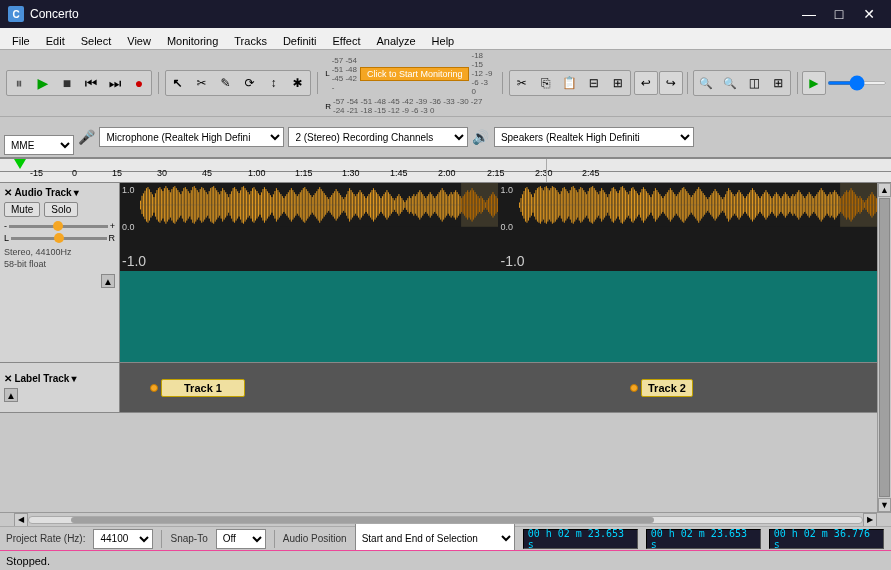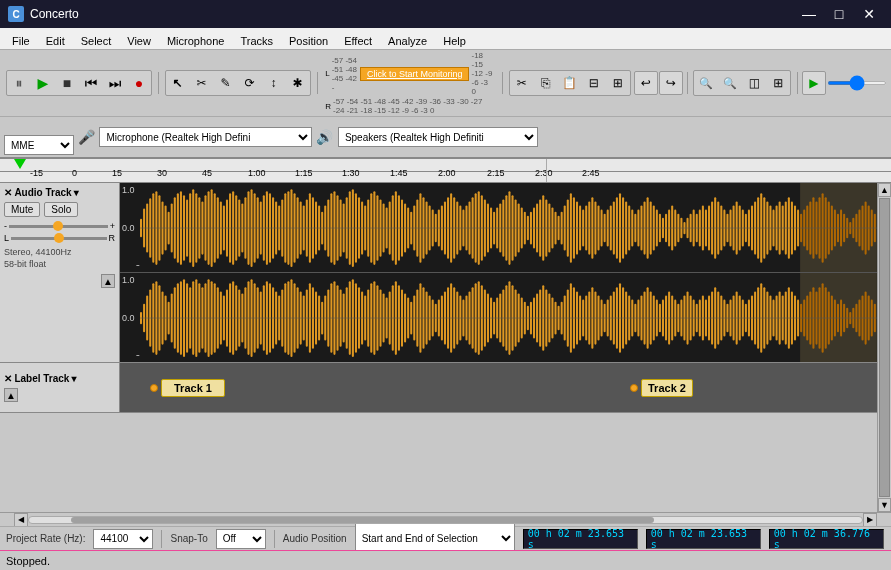--- a/index.html
+++ b/index.html
@@ -22,25 +22,25 @@
     .track-buttons { display: flex; gap: 4px; margin-bottom: 4px; }
     .track-btn { font-size: 10px; padding: 1px 6px; border: 1px solid #888; background: #e0e0e0; cursor: pointer; border-radius: 2px; }
     .track-vol { display: flex; align-items: center; font-size: 9px; gap: 2px; margin-bottom: 2px; }
     .slider-h { -webkit-appearance: none; height: 3px; background: #888; outline: none; flex: 1; }
     .slider-h::-webkit-slider-thumb { -webkit-appearance: none; width: 10px; height: 10px; background: #f5a623; border-radius: 50%; cursor: pointer; }
     .track-pan { display: flex; align-items: center; font-size: 9px; gap: 2px; }
     .track-info { font-size: 9px; color: #444; margin-top: 4px; }
     .track-collapse { width: 14px; height: 14px; background: #c0c0c0; border: 1px solid #888; display: flex; align-items: center; justify-content: center; font-size: 10px; cursor: pointer; }
 
     
-    .waveform-area { flex: 1; background: #0f766e; position: relative; display: flex; flex-direction: column; }
+    .waveform-area { flex: 1; background: #0f766e; position: relative; display: flex; }
     .waveform-channel { flex: 1; position: relative; background: #1a1a1a; overflow: hidden; }
     .waveform-label-top { position: absolute; left: 2px; top: 2px; color: #ccc; font-size: 9px; }
     .waveform-label-mid { position: absolute; left: 2px; top: 50%; color: #ccc; font-size: 9px; transform: translateY(-50%); }
-    .waveform-label-bot { position: absolute; left: 16px; bottom: 2px; color: #ccc; font-size: 11px; font-family: Liberation Serif, serif; }
+    .waveform-label-bot { position: absolute; left: 2px; bottom: 2px; color: #ccc; font-size: 14px; }
     .waveform-svg { position: absolute; left: 20px; right: 0; top: 0; bottom: 0; }
 
     
     .label-track { display: flex; border-bottom: 1px solid #888; height: 50px; }
     .label-track-controls { width: 120px; background: #d4d4d4; border-right: 1px solid #888; padding: 4px; flex-shrink: 0; display: flex; align-items: center; }
     .label-track-area { flex: 1; background: #444; position: relative; }
     .label-marker { position: absolute; display: flex; align-items: center; gap: 3px; top: 50%; transform: translateY(-50%); }
 
     
     .hscrollbar { height: 14px; background: #c8c8c8; border-top: 1px solid #999; display: flex; align-items: center; padding: 0 14px; }
@@ -58,21 +58,21 @@
 
     .full-toolbar { background: #c8c8c8; border-bottom: 2px solid #888; }
     .trow { display: flex; align-items: center; padding: 1px 4px; gap: 1px; min-height: 30px; flex-wrap: nowrap; }
     .tbtn { min-width: 24px; height: 24px; background: #d8d8d8; border: 1px solid #999; display: flex; align-items: center; justify-content: center; cursor: pointer; font-size: 12px; padding: 0 2px; border-radius: 2px; }
     .tsep { width: 1px; height: 22px; background: #999; margin: 0 3px; }
     .tgroup { display: flex; align-items: center; border: 1px solid #999; border-radius: 2px; background: #d0d0d0; margin: 0 2px; }
     .tgroup .tbtn { border: none; border-radius: 0; background: transparent; }
     .tgroup .tbtn:first-child { border-radius: 2px 0 0 2px; }
     .tgroup .tbtn:last-child { border-radius: 0 2px 2px 0; }
 
-    .monitor-btn { background: #f5a623; color: white; font-size: 9px; padding: 0 6px; height: 14px; border: 1px solid #c07800; white-space: nowrap; display: flex; align-items: center; text-decoration: underline; }
+    .monitor-btn { background: #f5a623; color: white; font-size: 9px; padding: 0 6px; height: 14px; border: 1px solid #c07800; white-space: nowrap; display: flex; align-items: center; }
 
     .ruler-container { background: #e8e8e8; height: 24px; border-bottom: 1px solid #888; position: relative; overflow: hidden; }
     .tracks-panel { flex: 1; overflow: hidden; display: flex; flex-direction: column; }
     .vscroll { width: 14px; background: #c8c8c8; border-left: 1px solid #999; display: flex; flex-direction: column; }
     .scroll-arrow { height: 14px; background: #d0d0d0; border: 1px solid #999; display: flex; align-items: center; justify-content: center; font-size: 9px; cursor: pointer; }
     .scroll-thumb { flex: 1; background: #a0a0a0; border: 1px solid #888; margin: 1px; }
   </style>
 </head>
 <body>
 
@@ -90,23 +90,23 @@
       <button class="title-btn">□</button>
       <button class="title-btn close">✕</button>
     </div>
   </div>
 
   <div class="menu-bar">
     <span class="menu-item">File</span>
     <span class="menu-item">Edit</span>
     <span class="menu-item">Select</span>
     <span class="menu-item">View</span>
-    <span class="menu-item">Microphone</span>
+    <span class="menu-item">Monitoring</span>
     <span class="menu-item">Tracks</span>
-    <span class="menu-item">Position</span>
+    <span class="menu-item">Definiti</span>
     <span class="menu-item">Effect</span>
     <span class="menu-item">Analyze</span>
     <span class="menu-item">Help</span>
   </div>
 
   <div class="full-toolbar">
 
     <div class="trow">
 
       <div class="tgroup">
@@ -168,22 +168,25 @@
 
       <button class="tbtn" style="color:#00a000;">▶</button>
       <input type="range" min="0" max="100" value="50" style="width: 60px; height: 4px;">
     </div>
 
     <div class="trow" style="min-height:26px; border-top:1px solid #aaa; padding: 2px 4px; gap:4px;">
       <select class="device-select" style="width:70px;margin-top:16px;">
         <option>MME</option>
       </select>
       <span style="font-size:14px;">🎤</span>
-      <select class="device-select" style="width:213px;">
+      <select class="device-select" style="width:185px;">
         <option>Microphone (Realtek High Defini</option>
+      </select>
+      <select class="device-select" style="width:180px;">
+        <option>2 (Stereo) Recording Channels</option>
       </select>
       <span style="font-size:14px;">🔊</span>
       <select class="device-select" style="width:200px;">
         <option>Speakers (Realtek High Definiti</option>
       </select>
     </div>
   </div>
 
   <div class="ruler-container" style="position:relative; background:#e8e8e8; height:24px; border-bottom:1px solid #888; overflow:hidden;">
 
@@ -766,21 +769,21 @@
               <span>Label Track</span>
               <span style="cursor:pointer;">▾</span>
             </div>
             <button class="track-collapse" style="align-self:flex-start;">▲</button>
           </div>
         </div>
         <div class="label-track-area" style="position:relative; background:#555; cursor:crosshair;">
 
           <div class="label-marker" style="left:30px;">
             <div style="width:8px; height:8px; background:#f5a623; border-radius:50%; border:1px solid #c07800;"></div>
-            <div style="background:#f0e0a0; border:1px solid #c0a000; padding:2px 12px; font-size:11px; font-weight:bold; color:#000; border-radius:2px; cursor:pointer;">
+            <div style="background:#f0e0a0; border:1px solid #c0a000; padding:2px 22px; font-size:11px; font-weight:bold; color:#000; border-radius:2px; cursor:pointer;">
               <span>Track 1</span>
             </div>
           </div>
 
           <div class="label-marker" style="left:510px;">
             <div style="width:8px; height:8px; background:#f5a623; border-radius:50%; border:1px solid #c07800;"></div>
             <div style="background:#f0e0a0; border:1px solid #c0a000; padding:2px 6px; font-size:11px; font-weight:bold; color:#000; border-radius:2px; cursor:pointer;">
               <span>Track 2</span>
             </div>
           </div>

